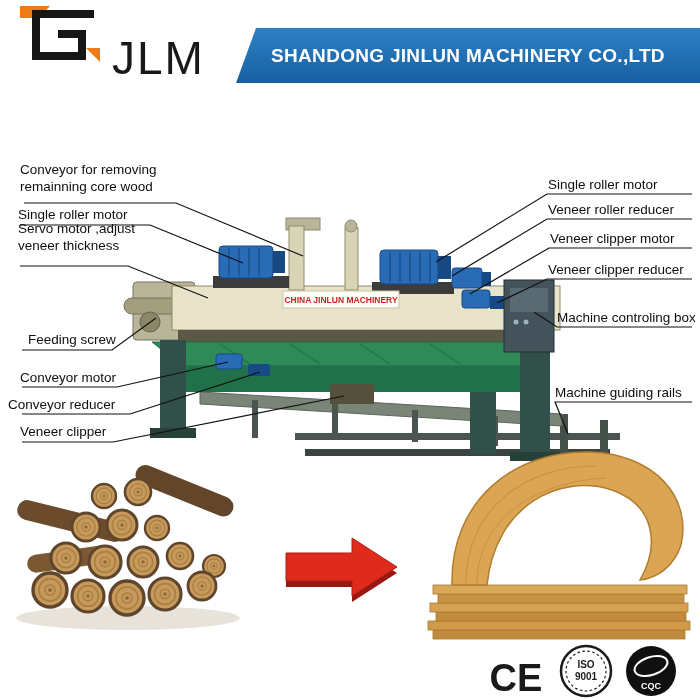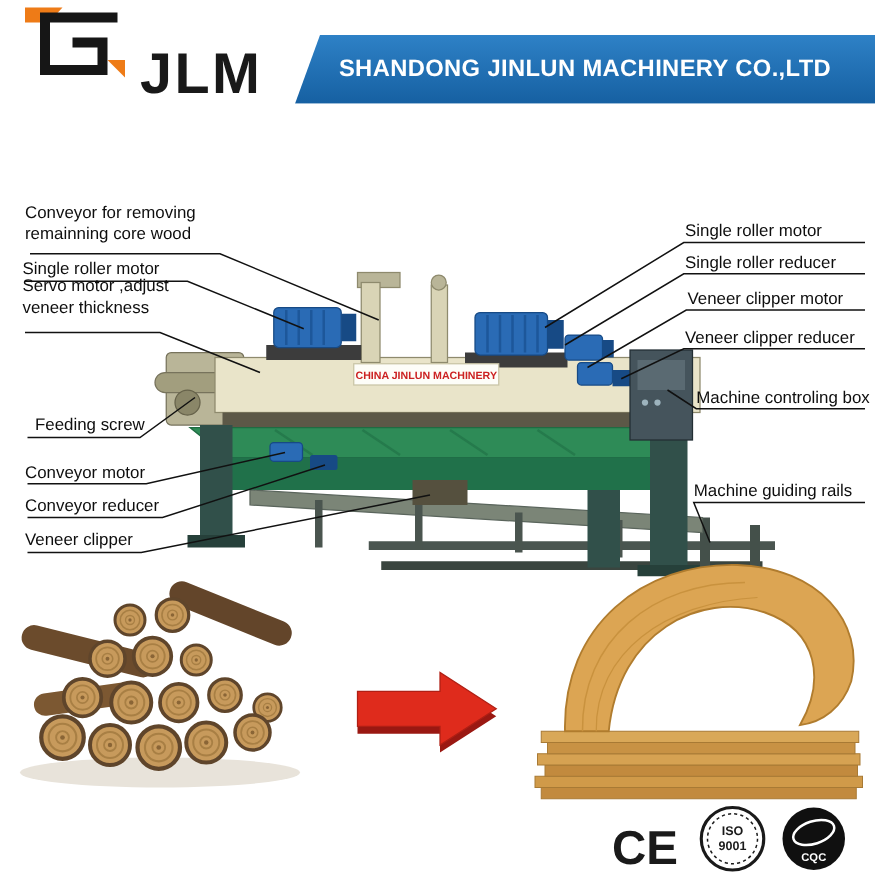--- a/index.html
+++ b/index.html
@@ -2,21 +2,21 @@
 <html><head>
 <meta charset="utf-8">
 <style>
   *{box-sizing:border-box;}
   html,body{margin:0;padding:0;}
   body{width:700px;height:700px;position:relative;background:#ffffff;
        font-family:"Liberation Sans",sans-serif;overflow:hidden;}
   .stage{position:absolute;inset:0;width:700px;height:700px;background:#fff;}
   .scene{position:absolute;left:0;top:0;z-index:1;}
   .header-logo{position:absolute;left:20px;top:3px;height:62px;display:flex;align-items:center;gap:12px;z-index:2;}
-  .logo-text{font-size:46px;font-weight:bold;color:#191919;letter-spacing:2px;line-height:60px;margin-top:48px;}
+  .logo-text{font-size:46px;font-weight:normal;color:#191919;letter-spacing:2px;line-height:60px;margin-top:48px;}
   .banner{position:absolute;left:236px;top:28px;width:464px;height:55px;
           background:linear-gradient(180deg,#2e81c6 0%,#1660a2 100%);
           clip-path:polygon(20px 0,100% 0,100% 100%,0 100%);
           display:flex;align-items:center;justify-content:center;z-index:2;}
   .banner-text{color:#fff;font-size:19px;font-weight:bold;letter-spacing:.3px;white-space:nowrap;}
   .callout{position:absolute;font-size:13.5px;color:#0e0e0e;line-height:1.28;white-space:pre-line;z-index:3;}
 </style>
 </head>
 <body>
 
@@ -211,23 +211,23 @@
     <span class="banner-text">SHANDONG JINLUN MACHINERY CO.,LTD</span>
   </div>
 
   <div class="callout" style="left:20px;top:161px;">Conveyor for removing
 remainning core wood</div>
   <div class="callout" style="left:18px;top:206px;">Single roller motor</div>
   <div class="callout" style="left:18px;top:220px;">Servo motor ,adjust
 veneer thickness</div>
   <div class="callout" style="left:28px;top:331px;">Feeding screw</div>
   <div class="callout" style="left:20px;top:369px;">Conveyor motor</div>
-  <div class="callout" style="left:20px;top:396px;">Conveyor reducer</div>
+  <div class="callout" style="left:8px;top:396px;">Conveyor reducer</div>
   <div class="callout" style="left:20px;top:423px;">Veneer clipper</div>
 
   <div class="callout" style="left:548px;top:176px;">Single roller motor</div>
-  <div class="callout" style="left:548px;top:201px;">Single roller reducer</div>
+  <div class="callout" style="left:548px;top:201px;">Veneer roller reducer</div>
   <div class="callout" style="left:550px;top:230px;">Veneer clipper motor</div>
   <div class="callout" style="left:548px;top:261px;">Veneer clipper reducer</div>
   <div class="callout" style="left:557px;top:309px;">Machine controling box</div>
   <div class="callout" style="left:555px;top:384px;">Machine guiding rails</div>
 
 </div>
 
 </body></html>

